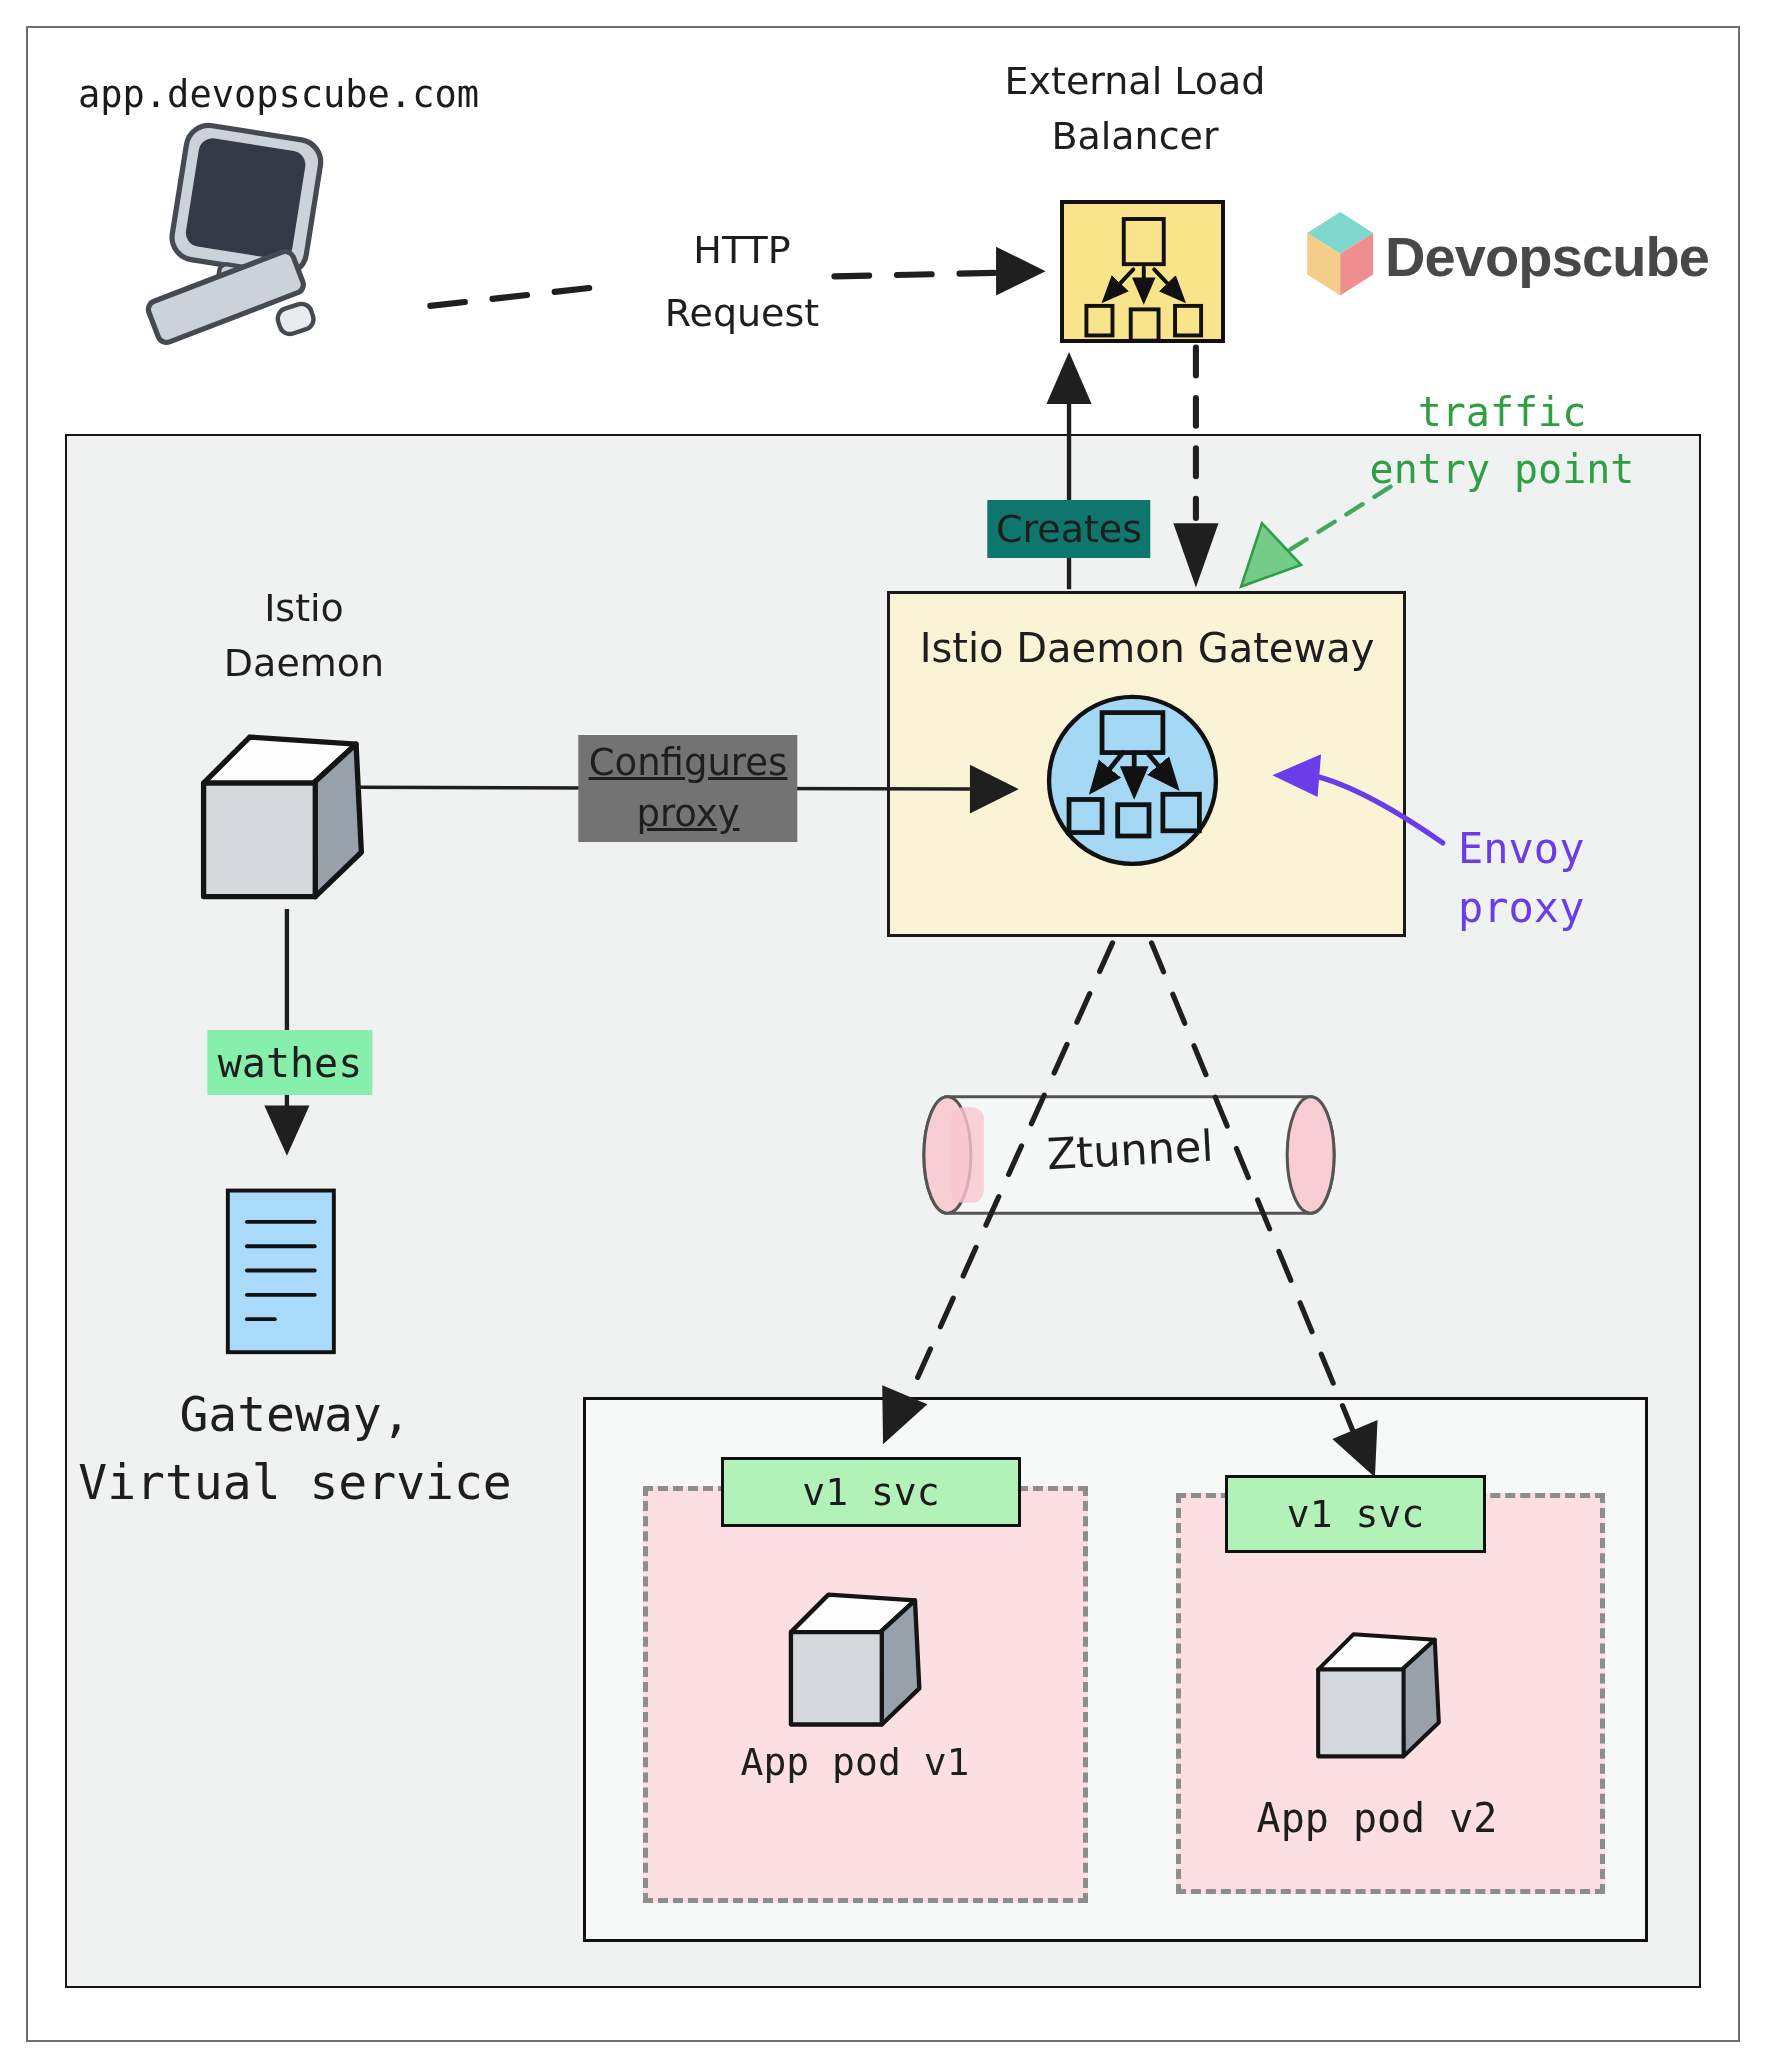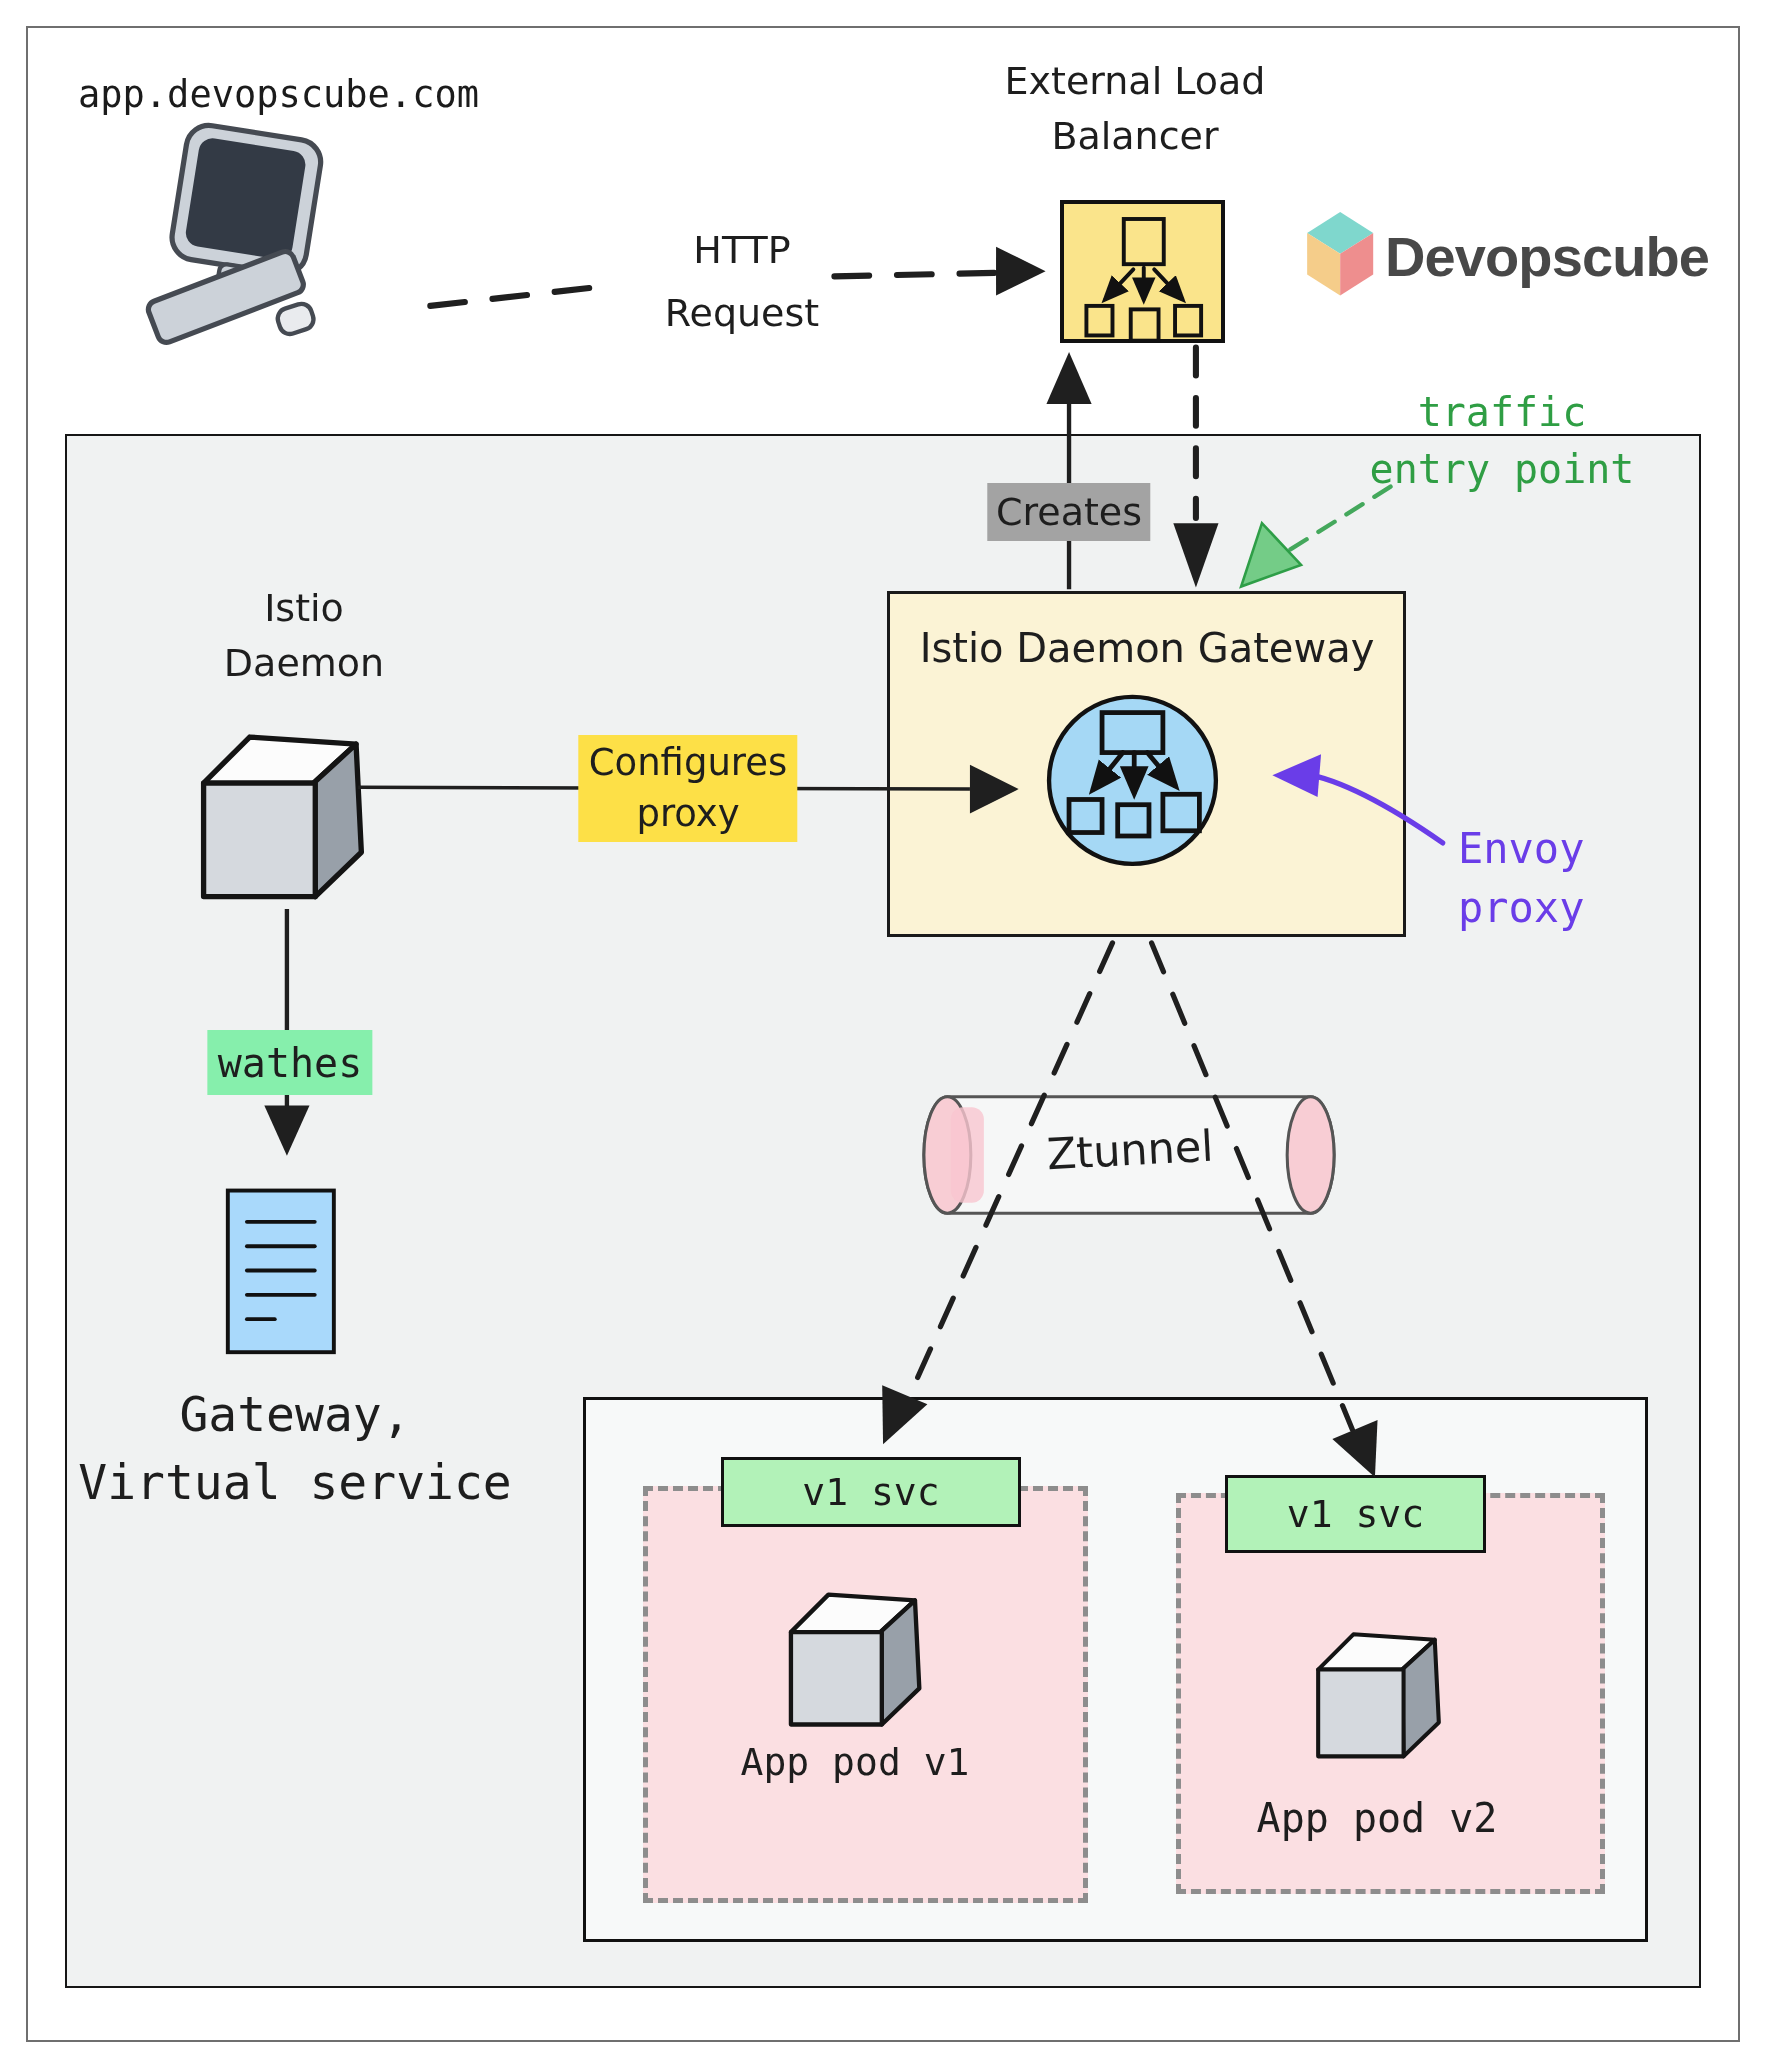--- a/index.html
+++ b/index.html
@@ -18,25 +18,25 @@
   .green-right{left:1225px;top:1475px;width:261px;height:78px;}
   .elb-box{left:1060px;top:200px;width:165px;height:143px;background:#fae48b;border:4.3px solid #111;z-index:5;}
   .gateway-box{left:887px;top:591px;width:519px;height:346px;background:#fbf3d5;border:3.5px solid #1a1a1a;z-index:4;}
   svg.overlay{position:absolute;left:0;top:0;z-index:10;pointer-events:none;}
   .lbl{position:absolute;z-index:20;text-align:center;white-space:nowrap;transform:translateX(-50%);line-height:1.45;}
   .mono{font-family:"DejaVu Sans Mono",monospace;}
   .domain-label{left:78px;top:68px;transform:none;text-align:left;font-size:37px;color:#1b1b1b;}
   .elb-title{left:1135px;top:54px;font-size:38px;}
   .http-label{left:742px;top:219px;font-size:38px;line-height:1.65;}
   .traffic-note{left:1502px;top:384px;font-size:40px;color:#2f9e44;line-height:1.42;}
-  .creates-label{left:1069px;top:483px;font-size:38px;background:#a3a3a3;padding:1.7px 8.7px;}
+  .creates-label{left:1069px;top:500px;font-size:38px;background:#0f766e;padding:1.7px 8.7px;}
   .gateway-title{left:1147px;top:619px;font-size:40px;}
   .envoy-note{left:1458px;top:820px;transform:none;text-align:left;font-size:42px;color:#6a3de8;line-height:1.4;}
   .istiod-title{left:304px;top:581px;font-size:38px;}
-  .configures-label{left:688px;top:735px;font-size:37px;background:#fde047;padding:1.7px 10.4px;line-height:1.4;}
+  .configures-label{left:688px;top:735px;font-size:37px;background:#737373;padding:1.7px 10.4px;line-height:1.4;text-decoration:underline;}
   .watches-label{left:290px;top:1030px;font-size:40px;background:#86efac;padding:3.5px 10.4px;}
   .crds-label{left:295px;top:1380px;font-size:48px;line-height:1.42;}
   .ztunnel-label{left:1130px;top:1119px;font-size:43px;transform:translateX(-50%) rotate(-3deg);}
   .apppod1-label{left:855px;top:1735px;font-size:38px;}
   .apppod2-label{left:1377px;top:1789px;font-size:40px;}
   .logo-text{left:1385px;top:216px;transform:none;text-align:right;
              font-family:"Liberation Sans",sans-serif;font-weight:800;font-size:56px;
              letter-spacing:-0.9px;color:#484848;}
   .line2{display:block;}
 </style>

